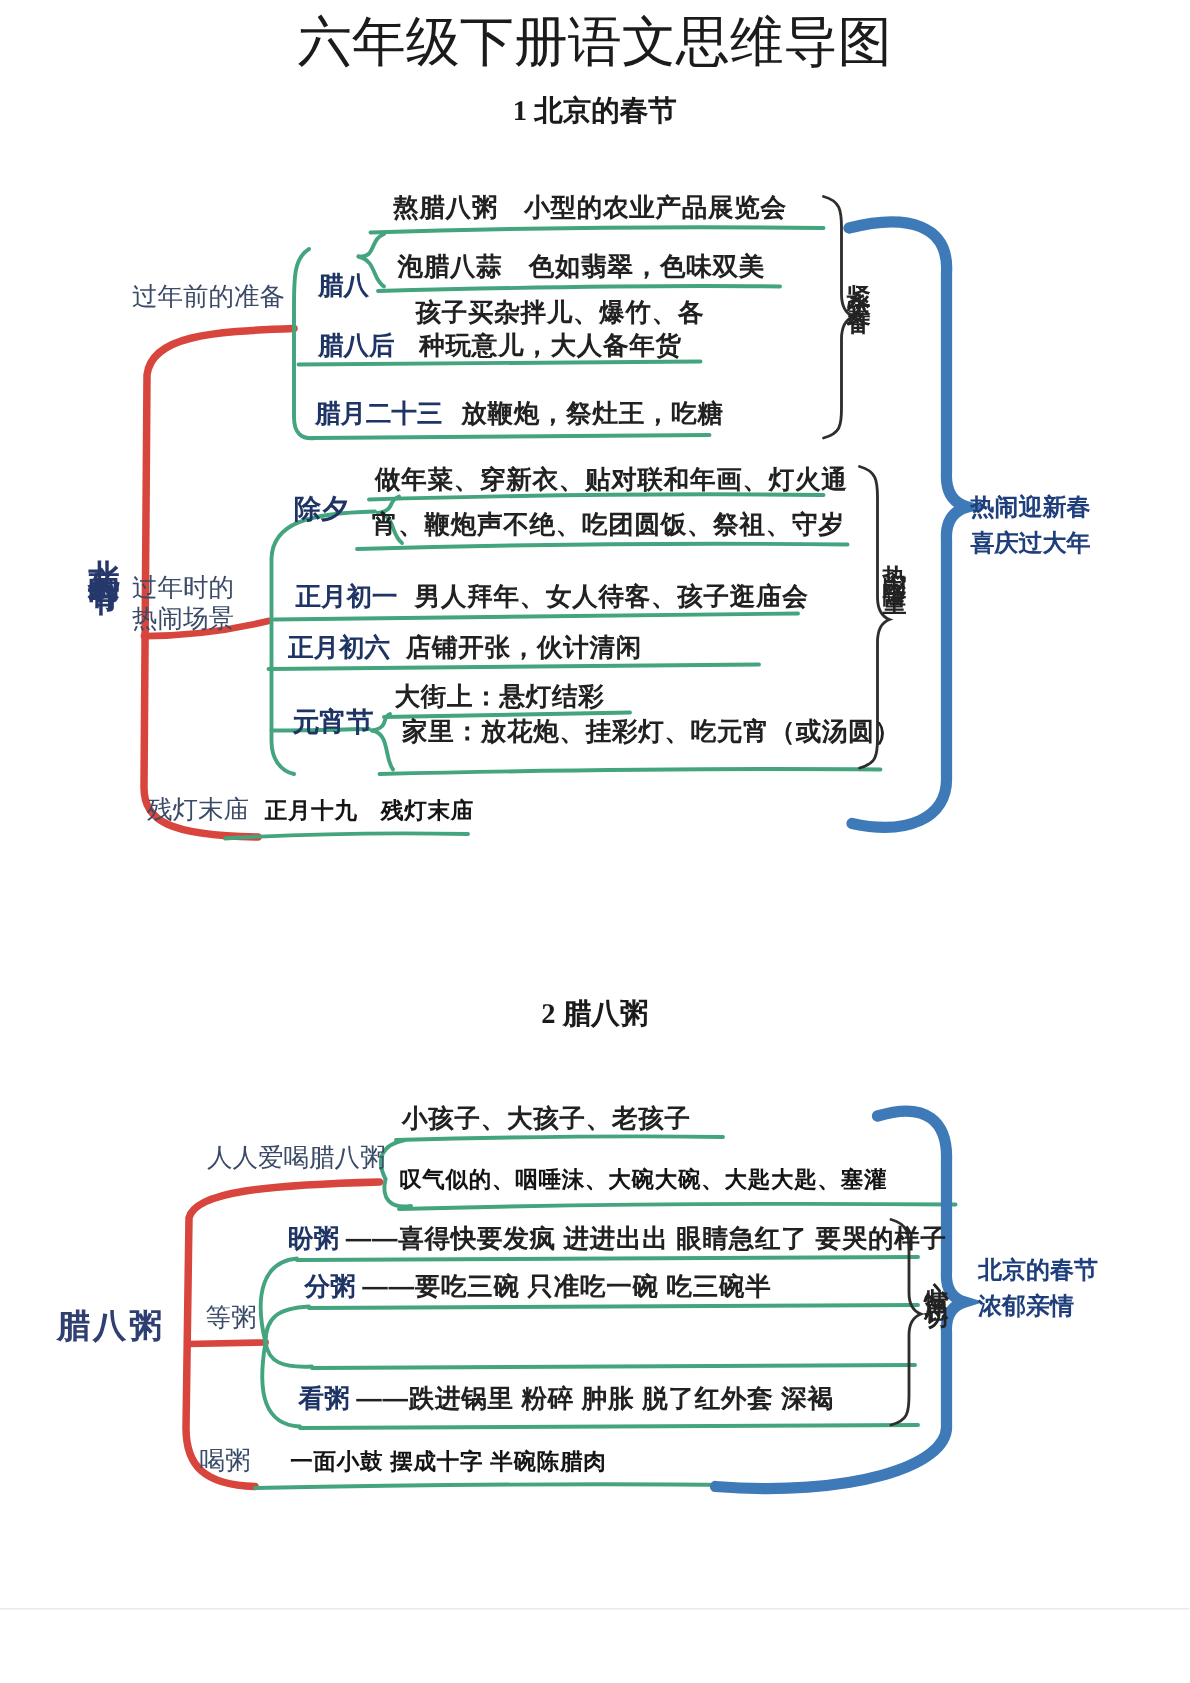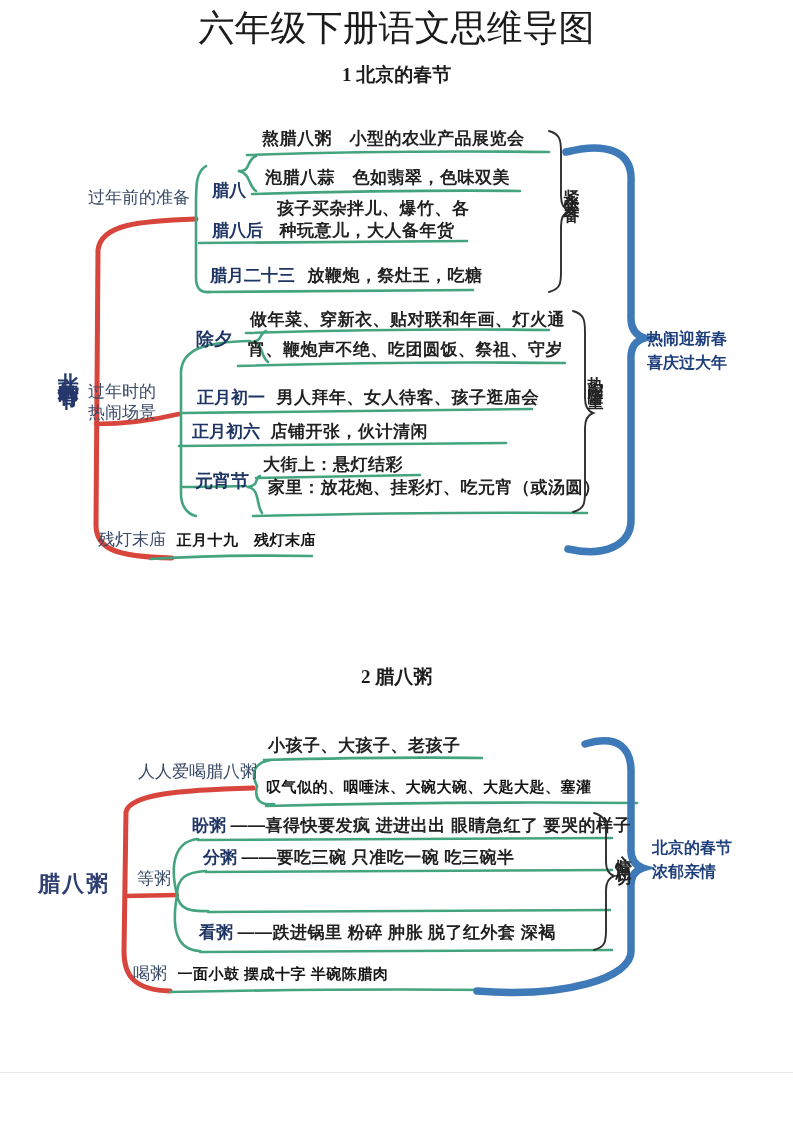--- a/index.html
+++ b/index.html
@@ -168,21 +168,21 @@
   </div>
   <div class="t" style="left:199px;top:923px;">
     <span class="lbl">看粥</span>
     <span class="body">——跌进锅里 粉碎 肿胀 脱了红外套 深褐</span>
   </div>
 
   <div class="t bracetxt vert" style="left:614px;top:841px;letter-spacing:5px;">心情急切</div>
 
   <div class="t" style="left:133px;top:964px;">
     <span class="slate">喝粥</span>
-    <span class="bodyb" style="margin-left:6px;">一面小鼓 摆成十字 半碗陈腊肉</span>
+    <span class="bodyb" style="margin-left:22px;">一面小鼓 摆成十字 半碗陈腊肉</span>
   </div>
 
   <div class="t concl" style="left:652px;top:836px;">
     <span style="display:block;">北京的春节</span>
     <span style="display:block;">浓郁亲情</span>
   </div>
 
   <div class="divider"></div>
 </div>
 

